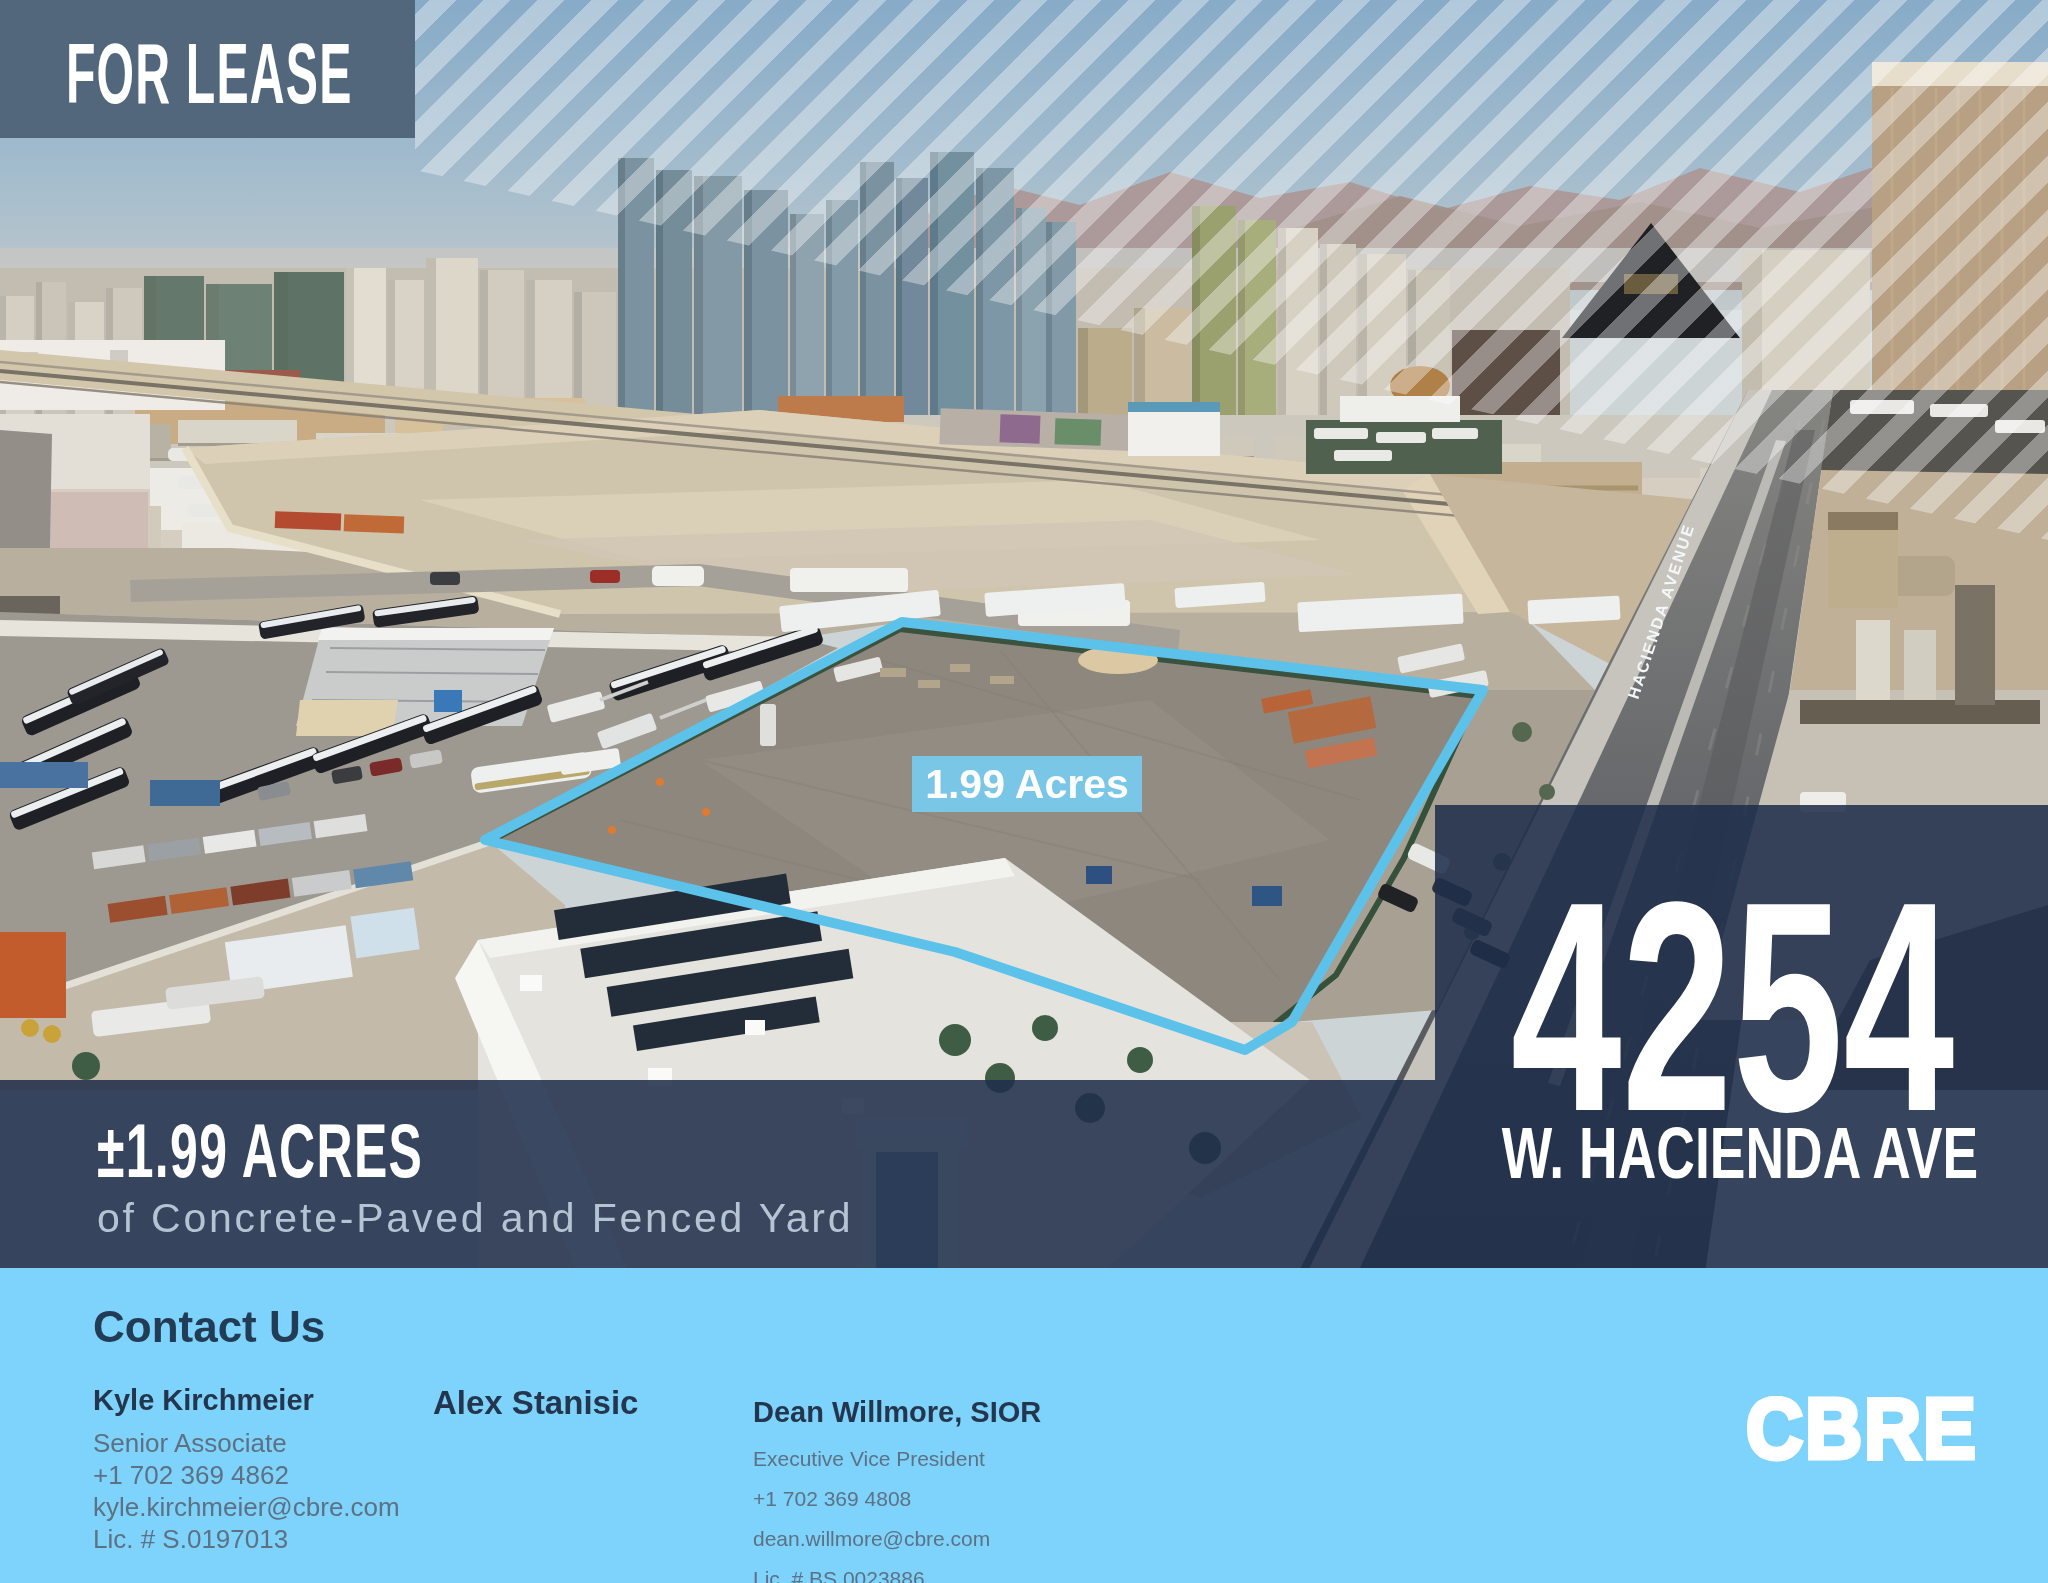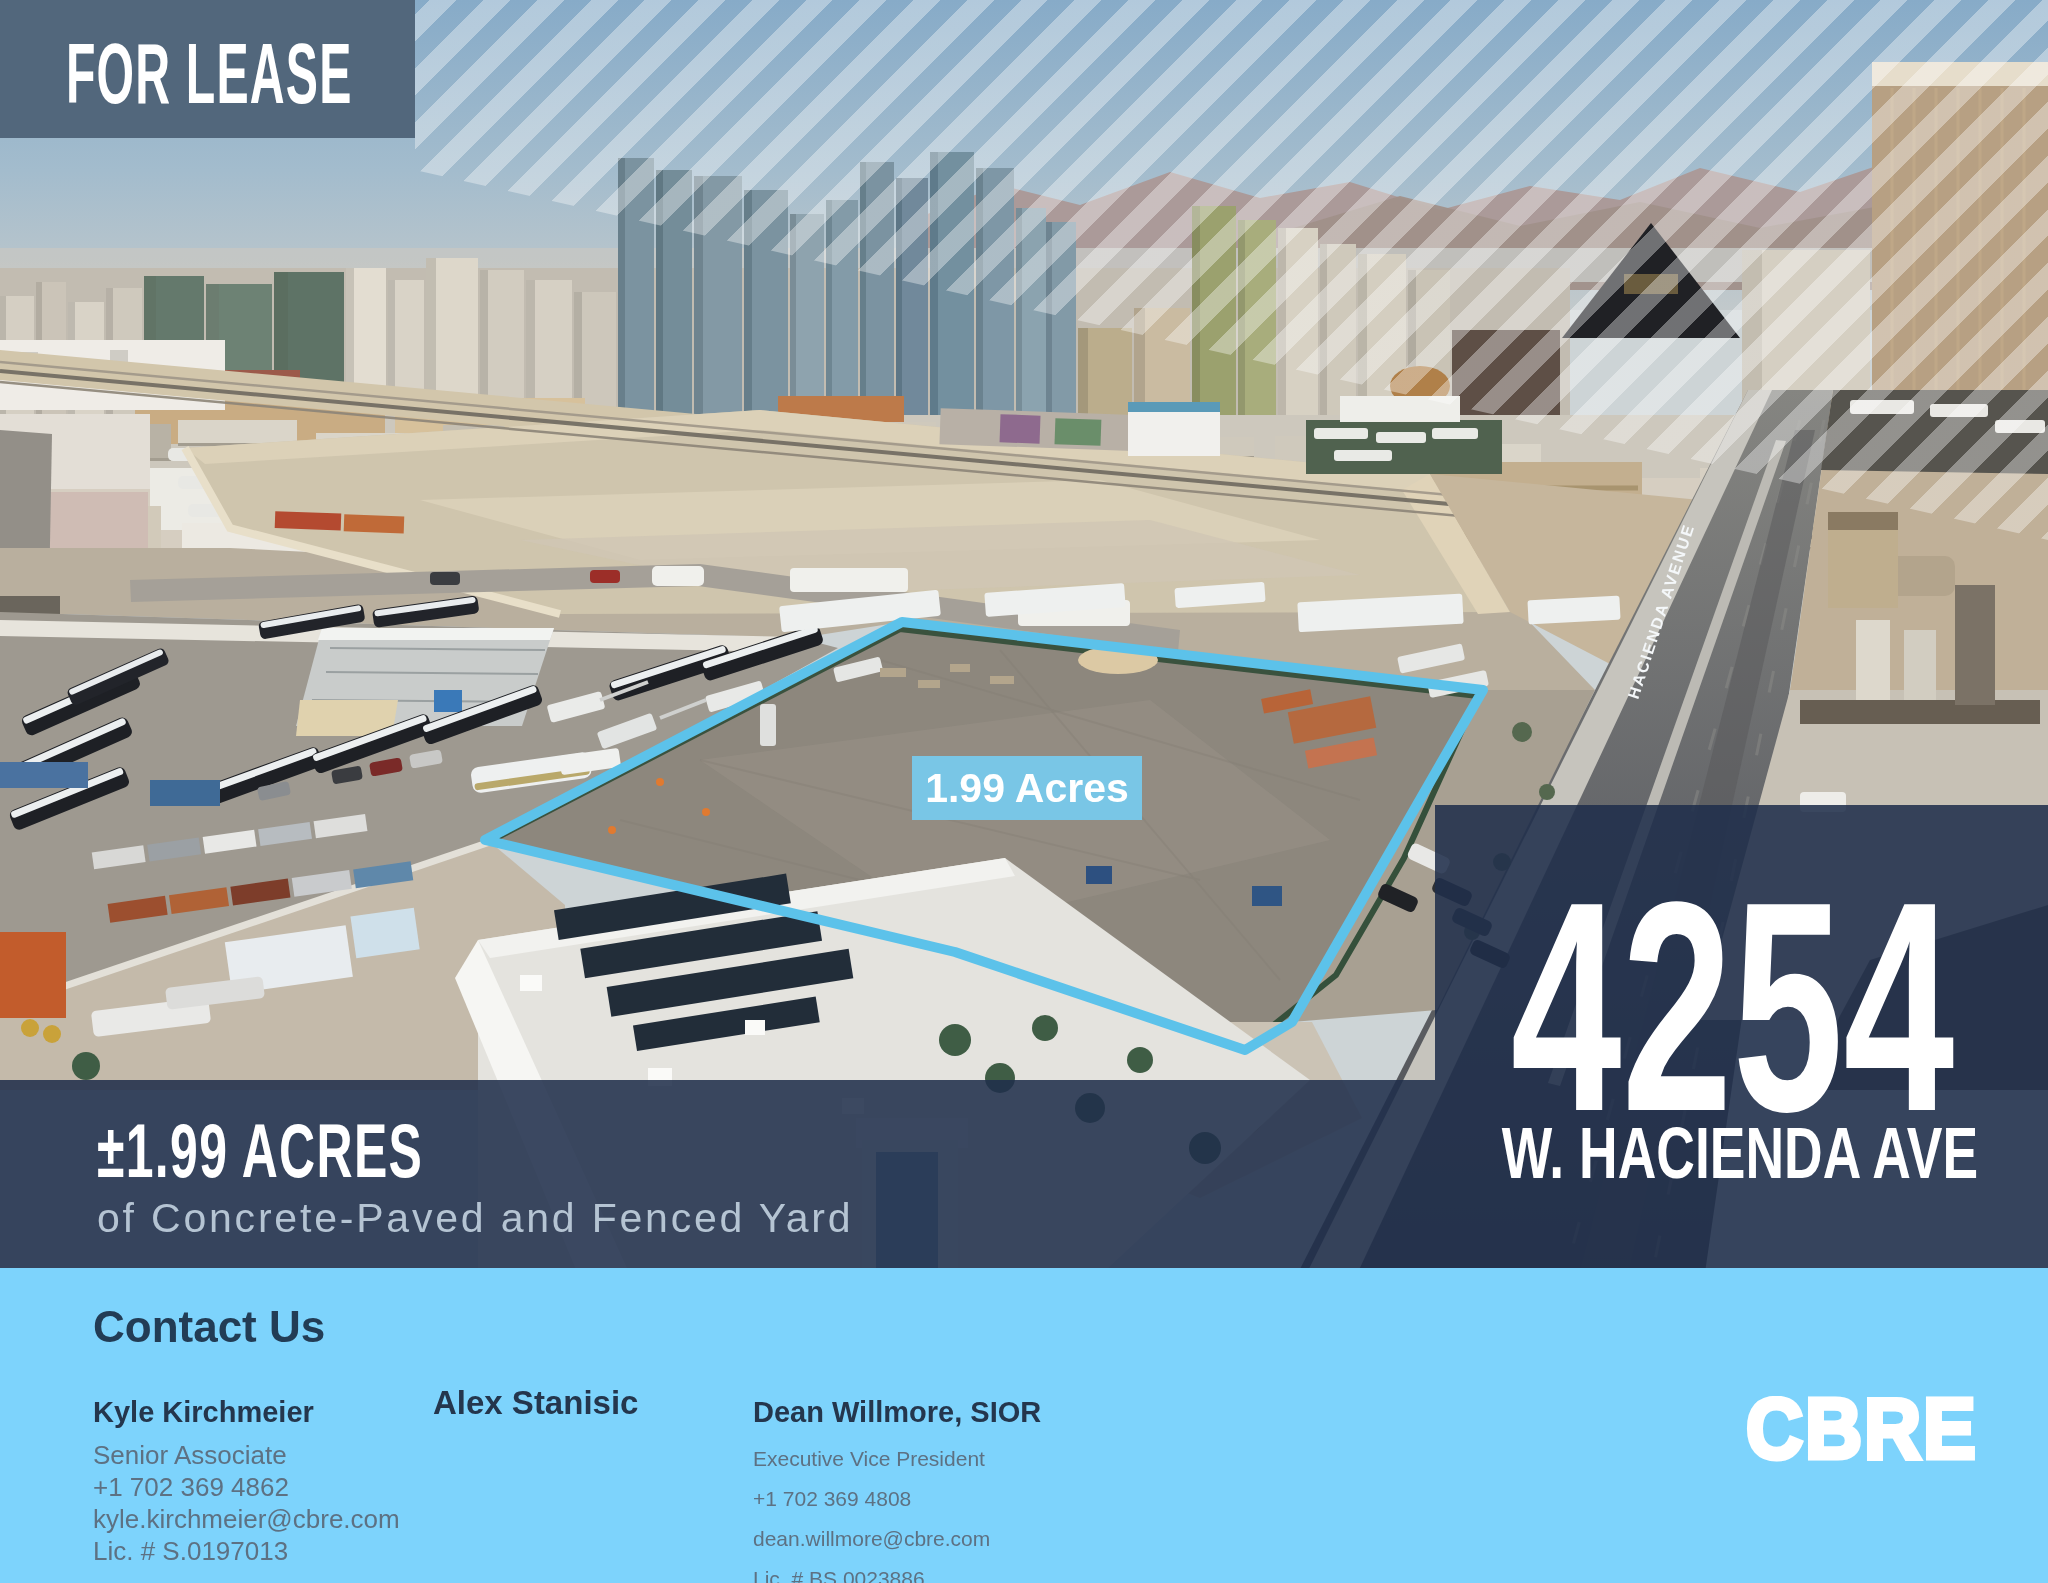--- a/index.html
+++ b/index.html
@@ -553,21 +553,21 @@
 </svg>
 
 <div class="abs" style="left:0;top:0;width:2048px;height:560px;
   background:repeating-linear-gradient(135deg, rgba(255,255,255,0.36) 0 19px, rgba(255,255,255,0) 19px 38px);
   clip-path:polygon(415px 0px, 2048px 0px, 2048px 540px, 415px 170px);"></div>
 
 <svg class="abs" style="left:0;top:0" width="2048" height="1583" viewBox="0 0 2048 1583">
   <path d="M485,840 L902,622 L1483,690 L1292,1022 L1245,1050 L955,952 Z" fill="none" stroke="#5cc2ea" stroke-width="10" stroke-linejoin="round"></path>
 </svg>
 
-<div class="abs" style="left:912px;top:756px;width:230px;height:64px;background:#79c6e6;
+<div class="abs" style="left:912px;top:756px;width:230px;height:56px;background:#79c6e6;
   display:flex;align-items:center;justify-content:center;">
   <span style="color:#fff;font-size:41px;font-weight:bold;">1.99 Acres</span>
 </div>
 
 <div class="abs" style="left:0;top:805px;width:2048px;height:463px;
   clip-path:polygon(1435px 0px, 2048px 0px, 2048px 463px, 0px 463px, 0px 275px, 1435px 275px);
   background:rgba(31,46,75,0.87);"></div>
 
 <svg class="abs" style="left:0;top:0" width="2048" height="1583" viewBox="0 0 2048 1583">
 
@@ -584,21 +584,21 @@
 
 <svg class="abs" style="left:0;top:0" width="420" height="140" viewBox="0 0 420 140">
   <text x="0" y="103" fill="#fff" font-size="85" font-weight="bold" letter-spacing="2" transform="translate(66,0) scale(0.568,1)">FOR LEASE</text>
 </svg>
 
 <div class="abs" style="left:0;top:1268px;width:2048px;height:407px;background:#7dd3fc;">
 
   <div class="abs" style="left:93px;top:34px;color:#223c55;font-size:44px;font-weight:bold;">Contact Us</div>
 
   <div class="abs" style="left:93px;top:116px;">
-    <div style="color:#24364d;font-size:29px;font-weight:bold;margin-bottom:10px;margin-top:12px;">Kyle Kirchmeier</div>
+    <div style="color:#24364d;font-size:29px;font-weight:bold;margin-bottom:10px;">Kyle Kirchmeier</div>
     <div style="color:#5d7183;font-size:26px;line-height:32px;">Senior Associate<br>+1 702 369 4862<br>kyle.kirchmeier@cbre.com<br>Lic. # S.0197013</div>
   </div>
 
   <div class="abs" style="left:433px;top:116px;">
     <div style="color:#24364d;font-size:33px;font-weight:bold;margin-bottom:10px;">Alex Stanisic</div>
   </div>
 
   <div class="abs" style="left:753px;top:116px;margin-top:12px;">
     <div style="color:#24364d;font-size:29px;font-weight:bold;margin-bottom:10px;">Dean Willmore, SIOR</div>
     <div style="color:#5d7183;font-size:21px;line-height:40px;">Executive Vice President<br>+1 702 369 4808<br>dean.willmore@cbre.com<br>Lic. # BS.0023886</div>

